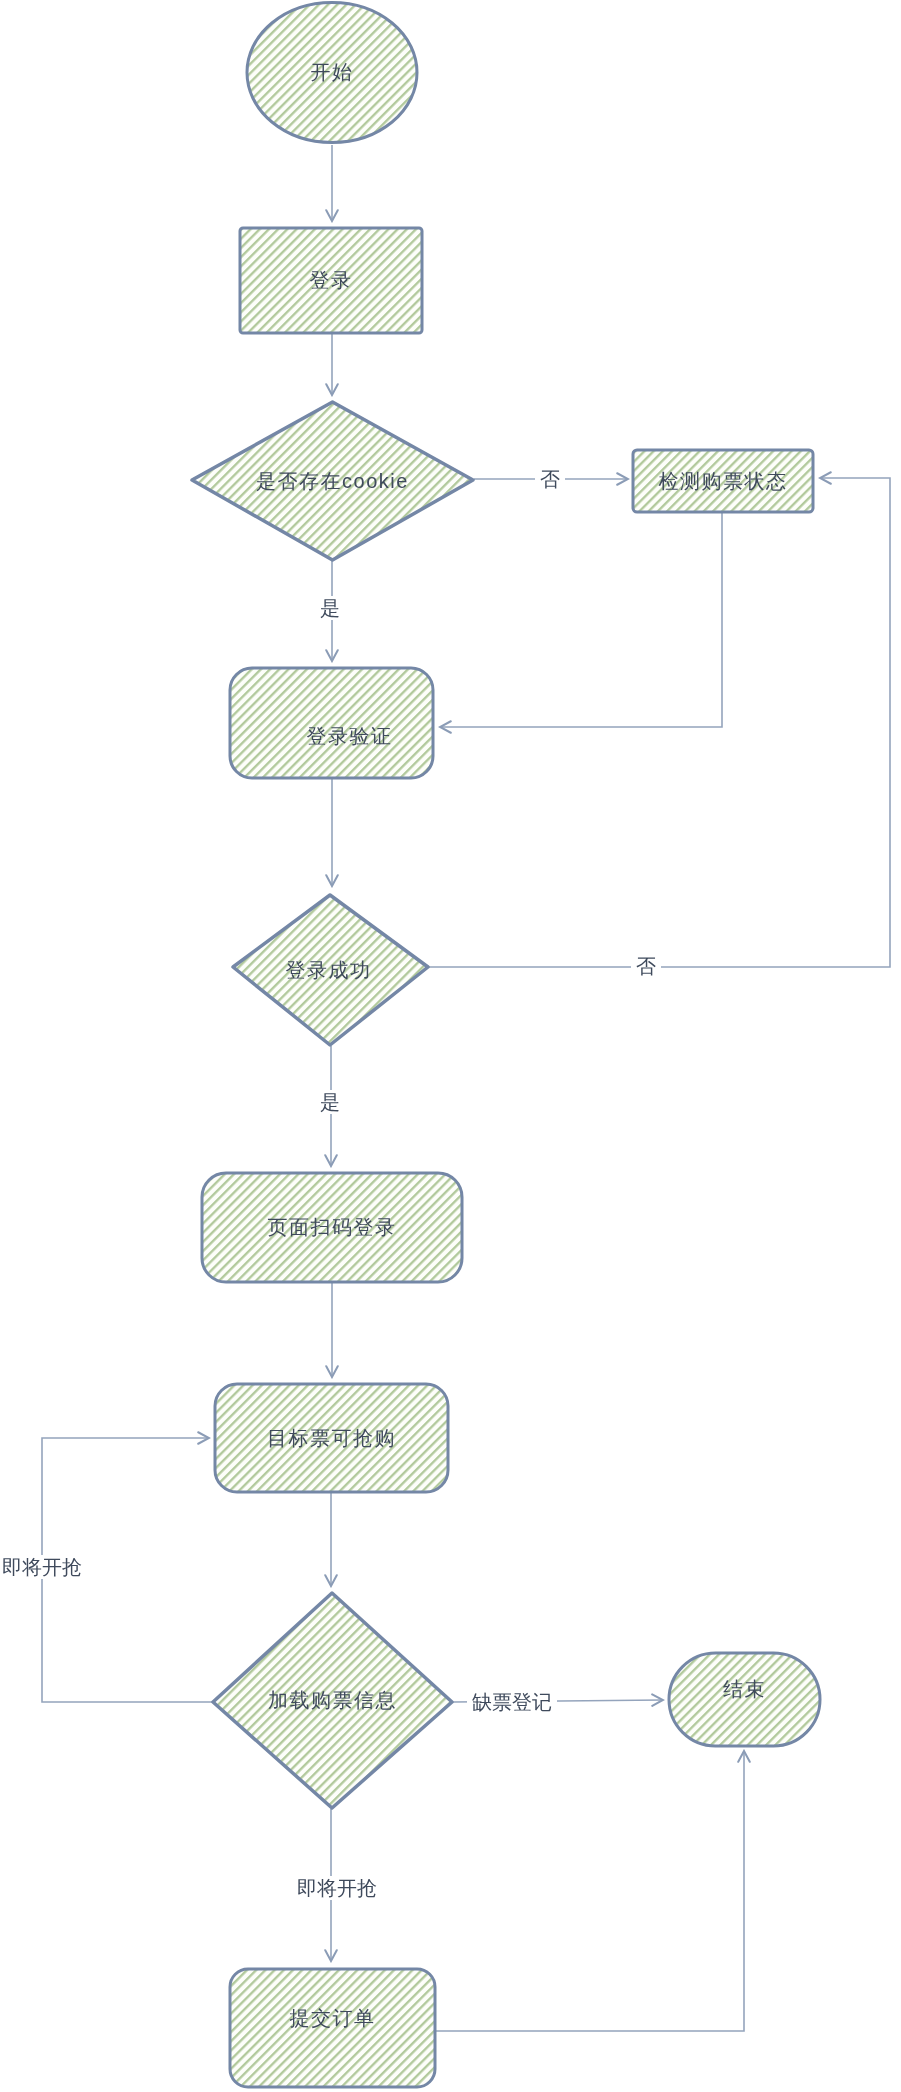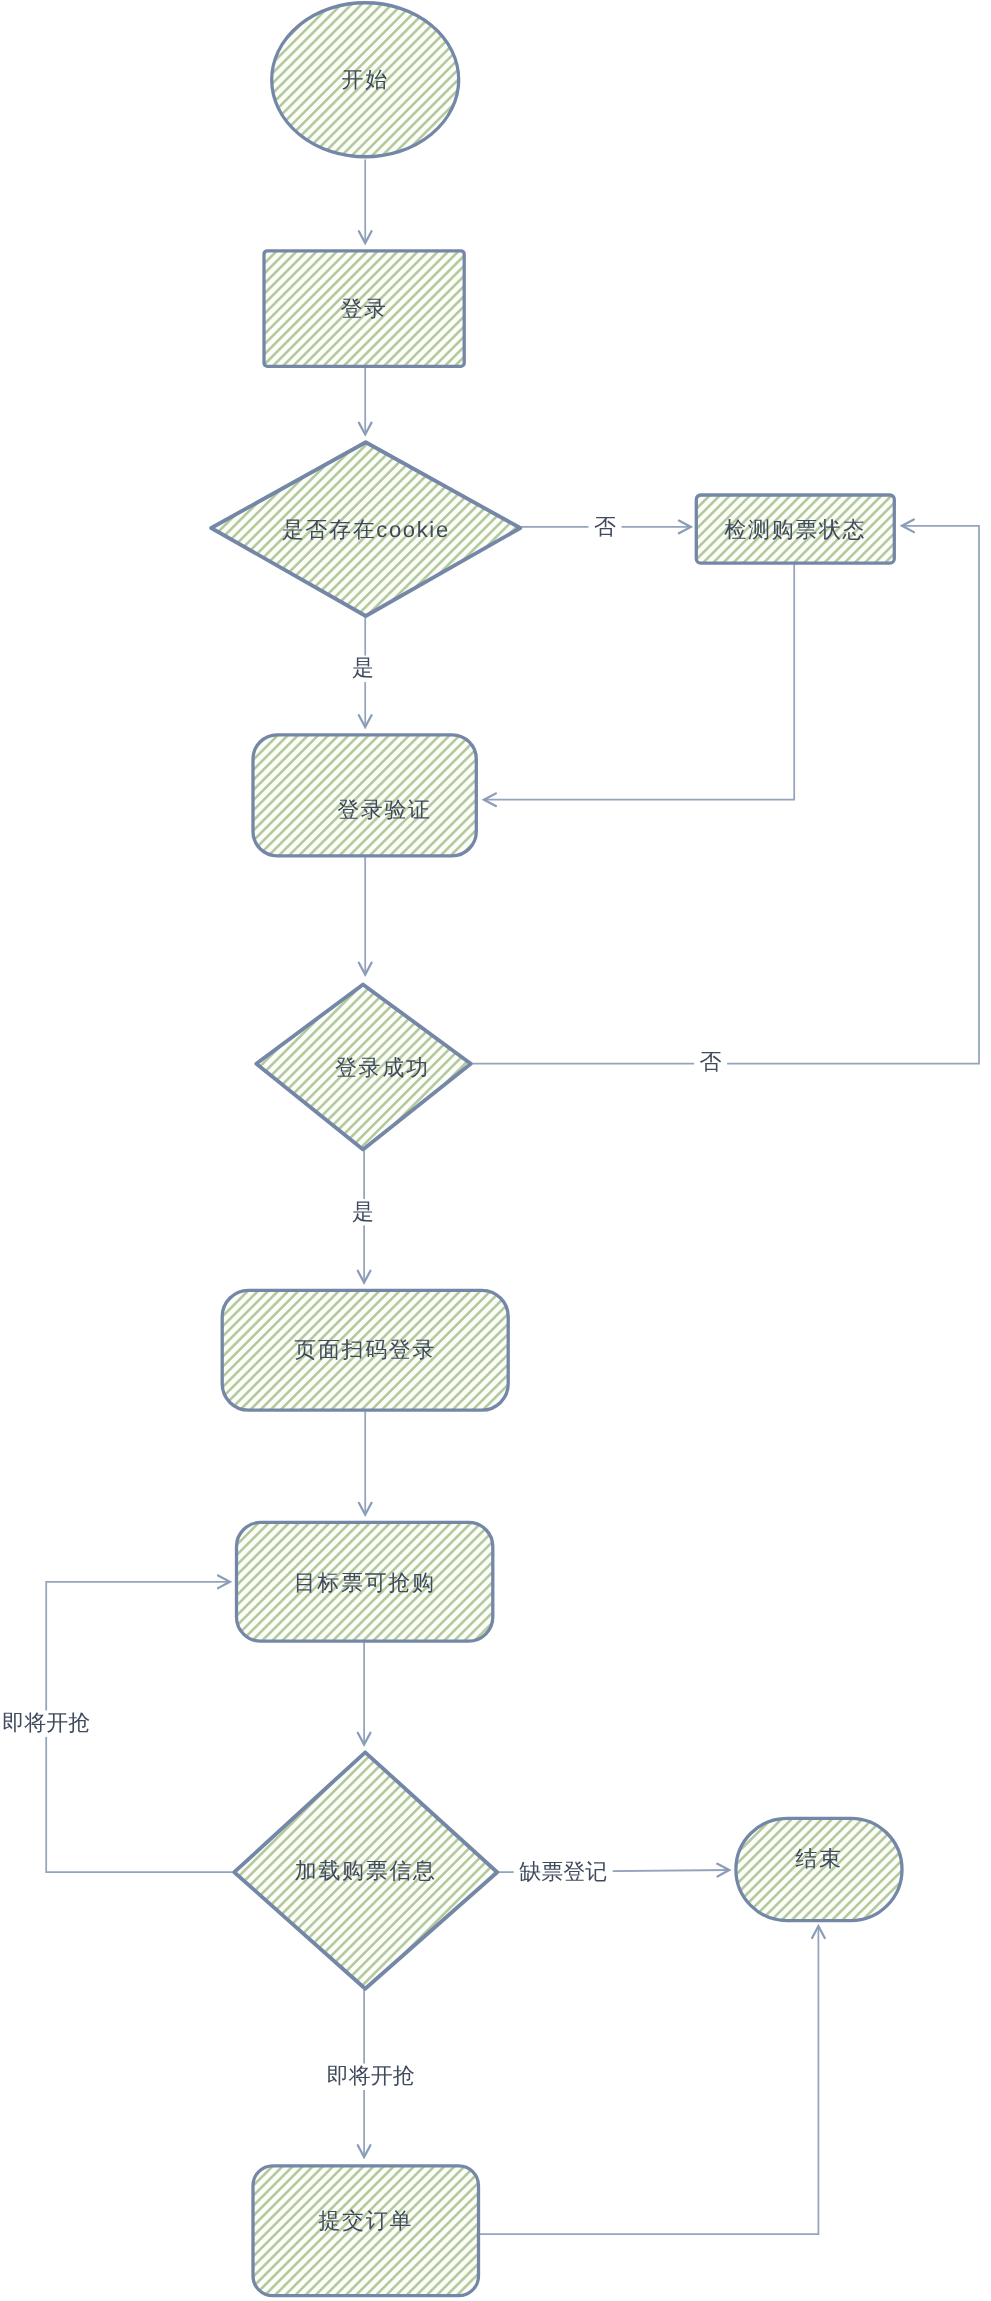--- a/index.html
+++ b/index.html
@@ -81,21 +81,21 @@
       <rect x="669" y="1653" width="151" height="93" rx="46.5"></rect>
       <rect x="230" y="1969" width="205" height="118" rx="18"></rect>
     </g>
   </svg>
 
   <div class="node-label" style="left:246px; top:2px;    width:172px; height:141px;">开始</div>
   <div class="node-label" style="left:240px; top:228px;  width:182px; height:105px;">登录</div>
   <div class="node-label" style="left:192px; top:402px;  width:281px; height:158px;">是否存在cookie</div>
   <div class="node-label" style="left:633px; top:450px;  width:180px; height:62px;">检测购票状态</div>
   <div class="node-label" style="left:230px; top:668px;  width:203px; height:136px;margin-left:18px;">登录验证</div>
-  <div class="node-label" style="left:250px; top:895px;  width:195px; height:150px;">登录成功</div>
+  <div class="node-label" style="left:231px; top:895px;  width:195px; height:150px;">登录成功</div>
   <div class="node-label" style="left:202px; top:1173px; width:260px; height:109px;">页面扫码登录</div>
   <div class="node-label" style="left:215px; top:1384px; width:233px; height:108px;">目标票可抢购</div>
   <div class="node-label" style="left:213px; top:1593px; width:239px; height:215px;">加载购票信息</div>
   <div class="node-label" style="left:669px; top:1653px; width:151px; height:72px;">结束</div>
   <div class="node-label" style="left:230px; top:1969px; width:205px; height:98px;">提交订单</div>
 
   <div class="edge-label" style="left:550px; top:479px;">否</div>
   <div class="edge-label" style="left:330px; top:608px;">是</div>
   <div class="edge-label" style="left:646px; top:966px;">否</div>
   <div class="edge-label" style="left:330px; top:1102px;">是</div>

